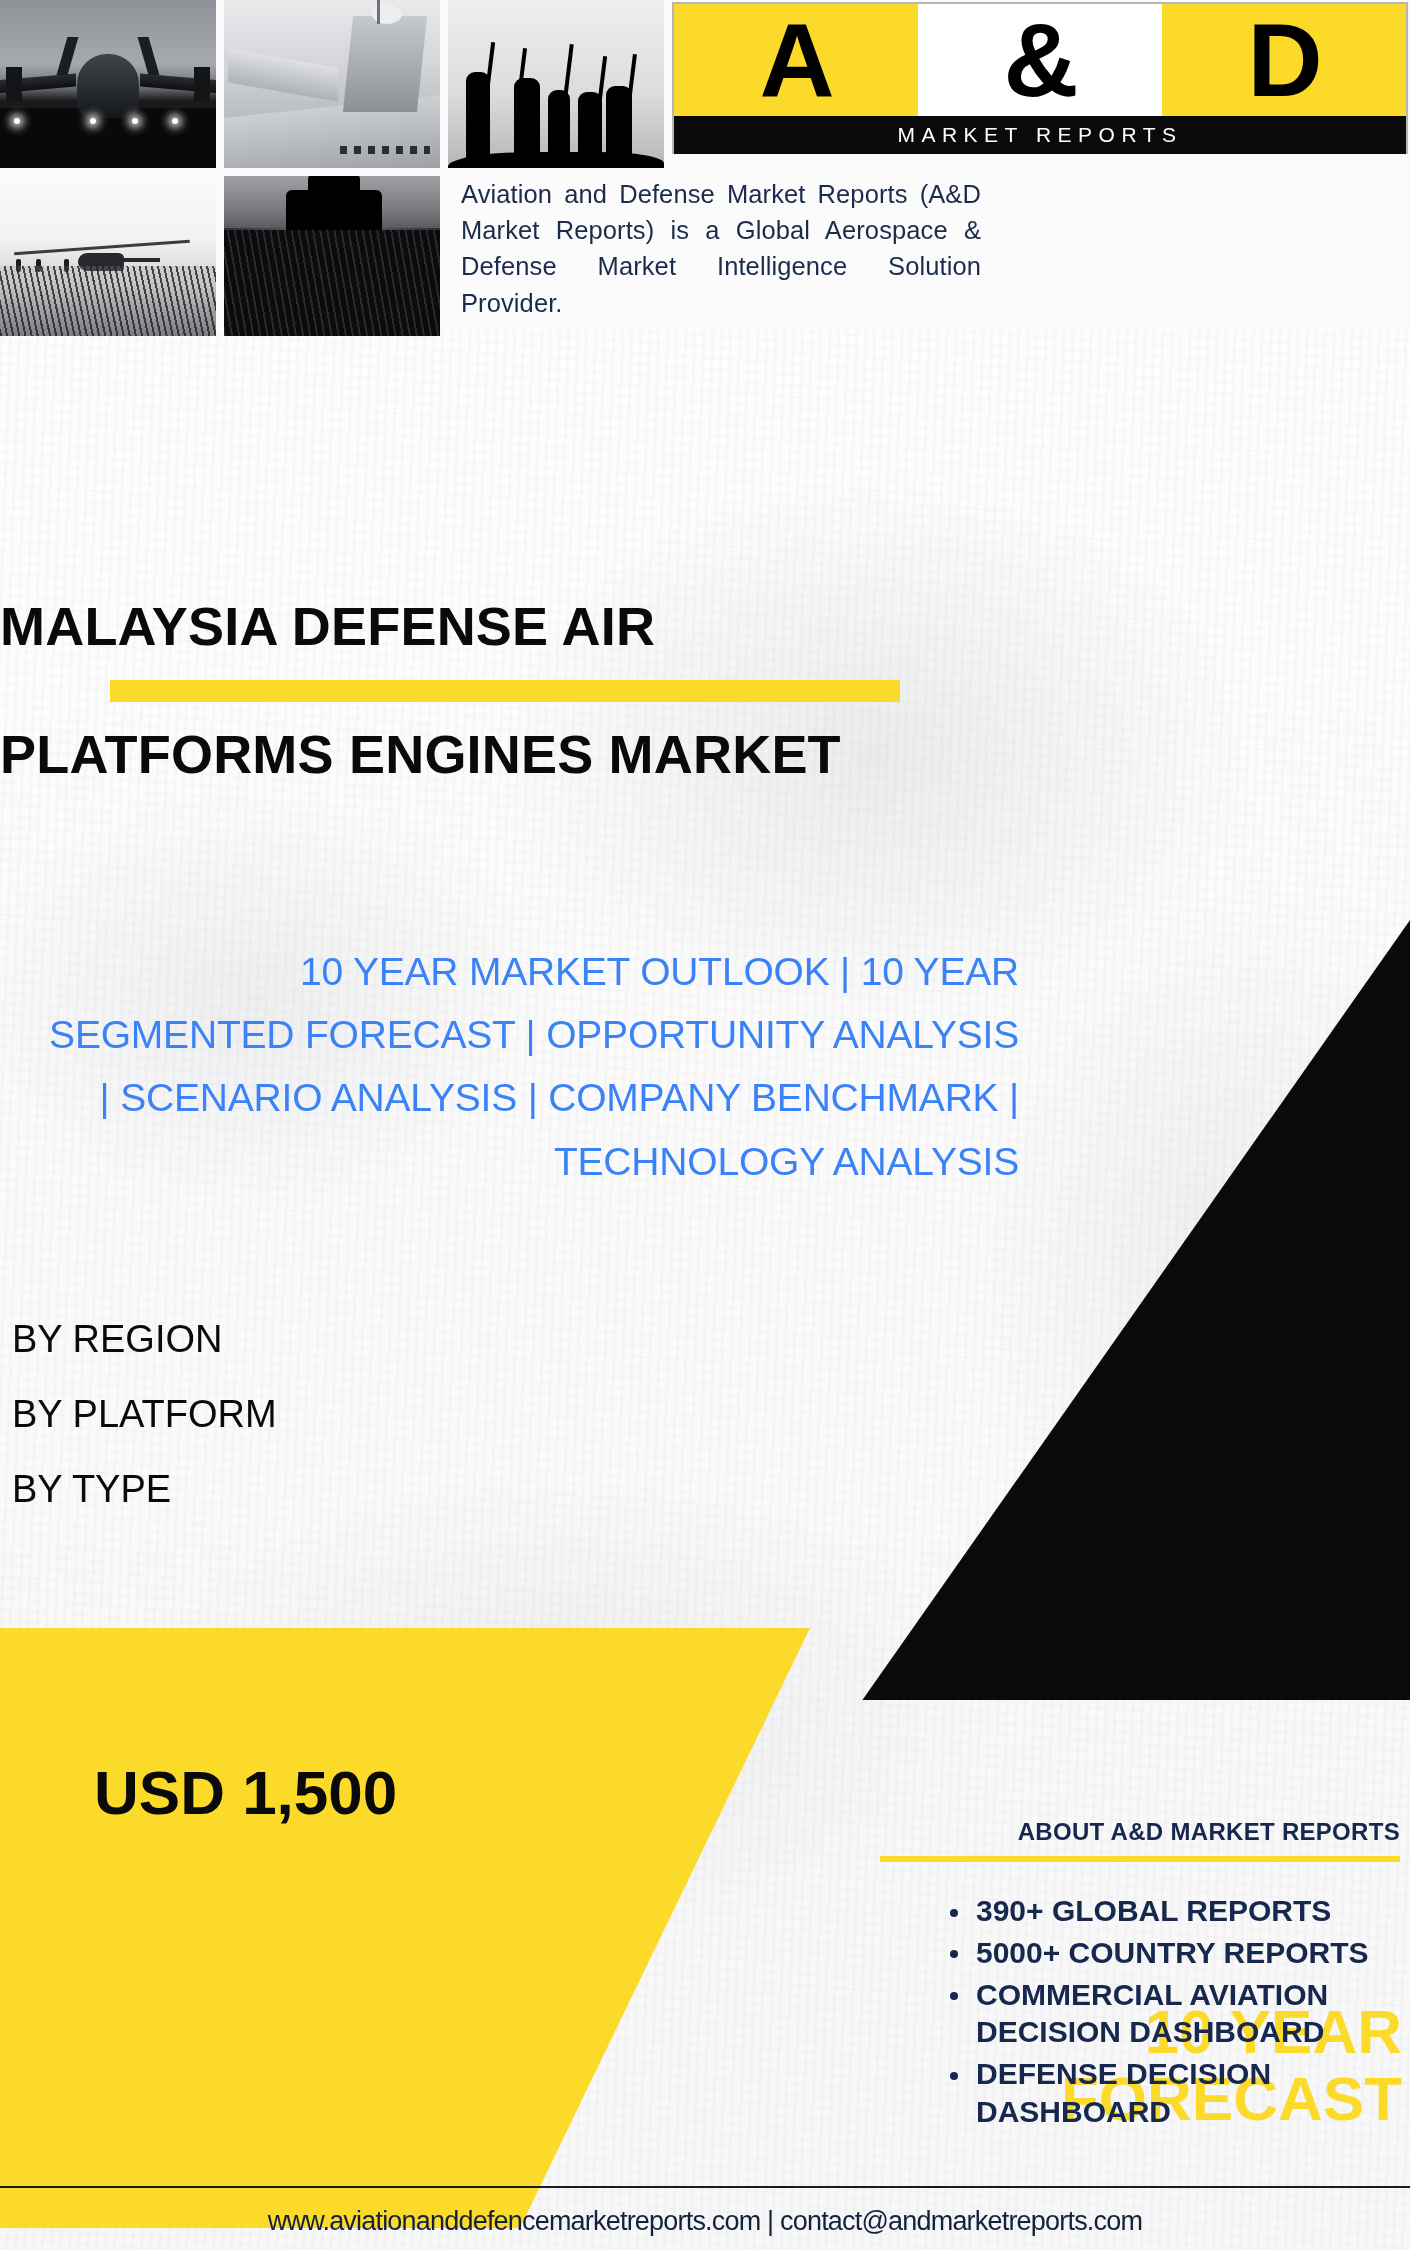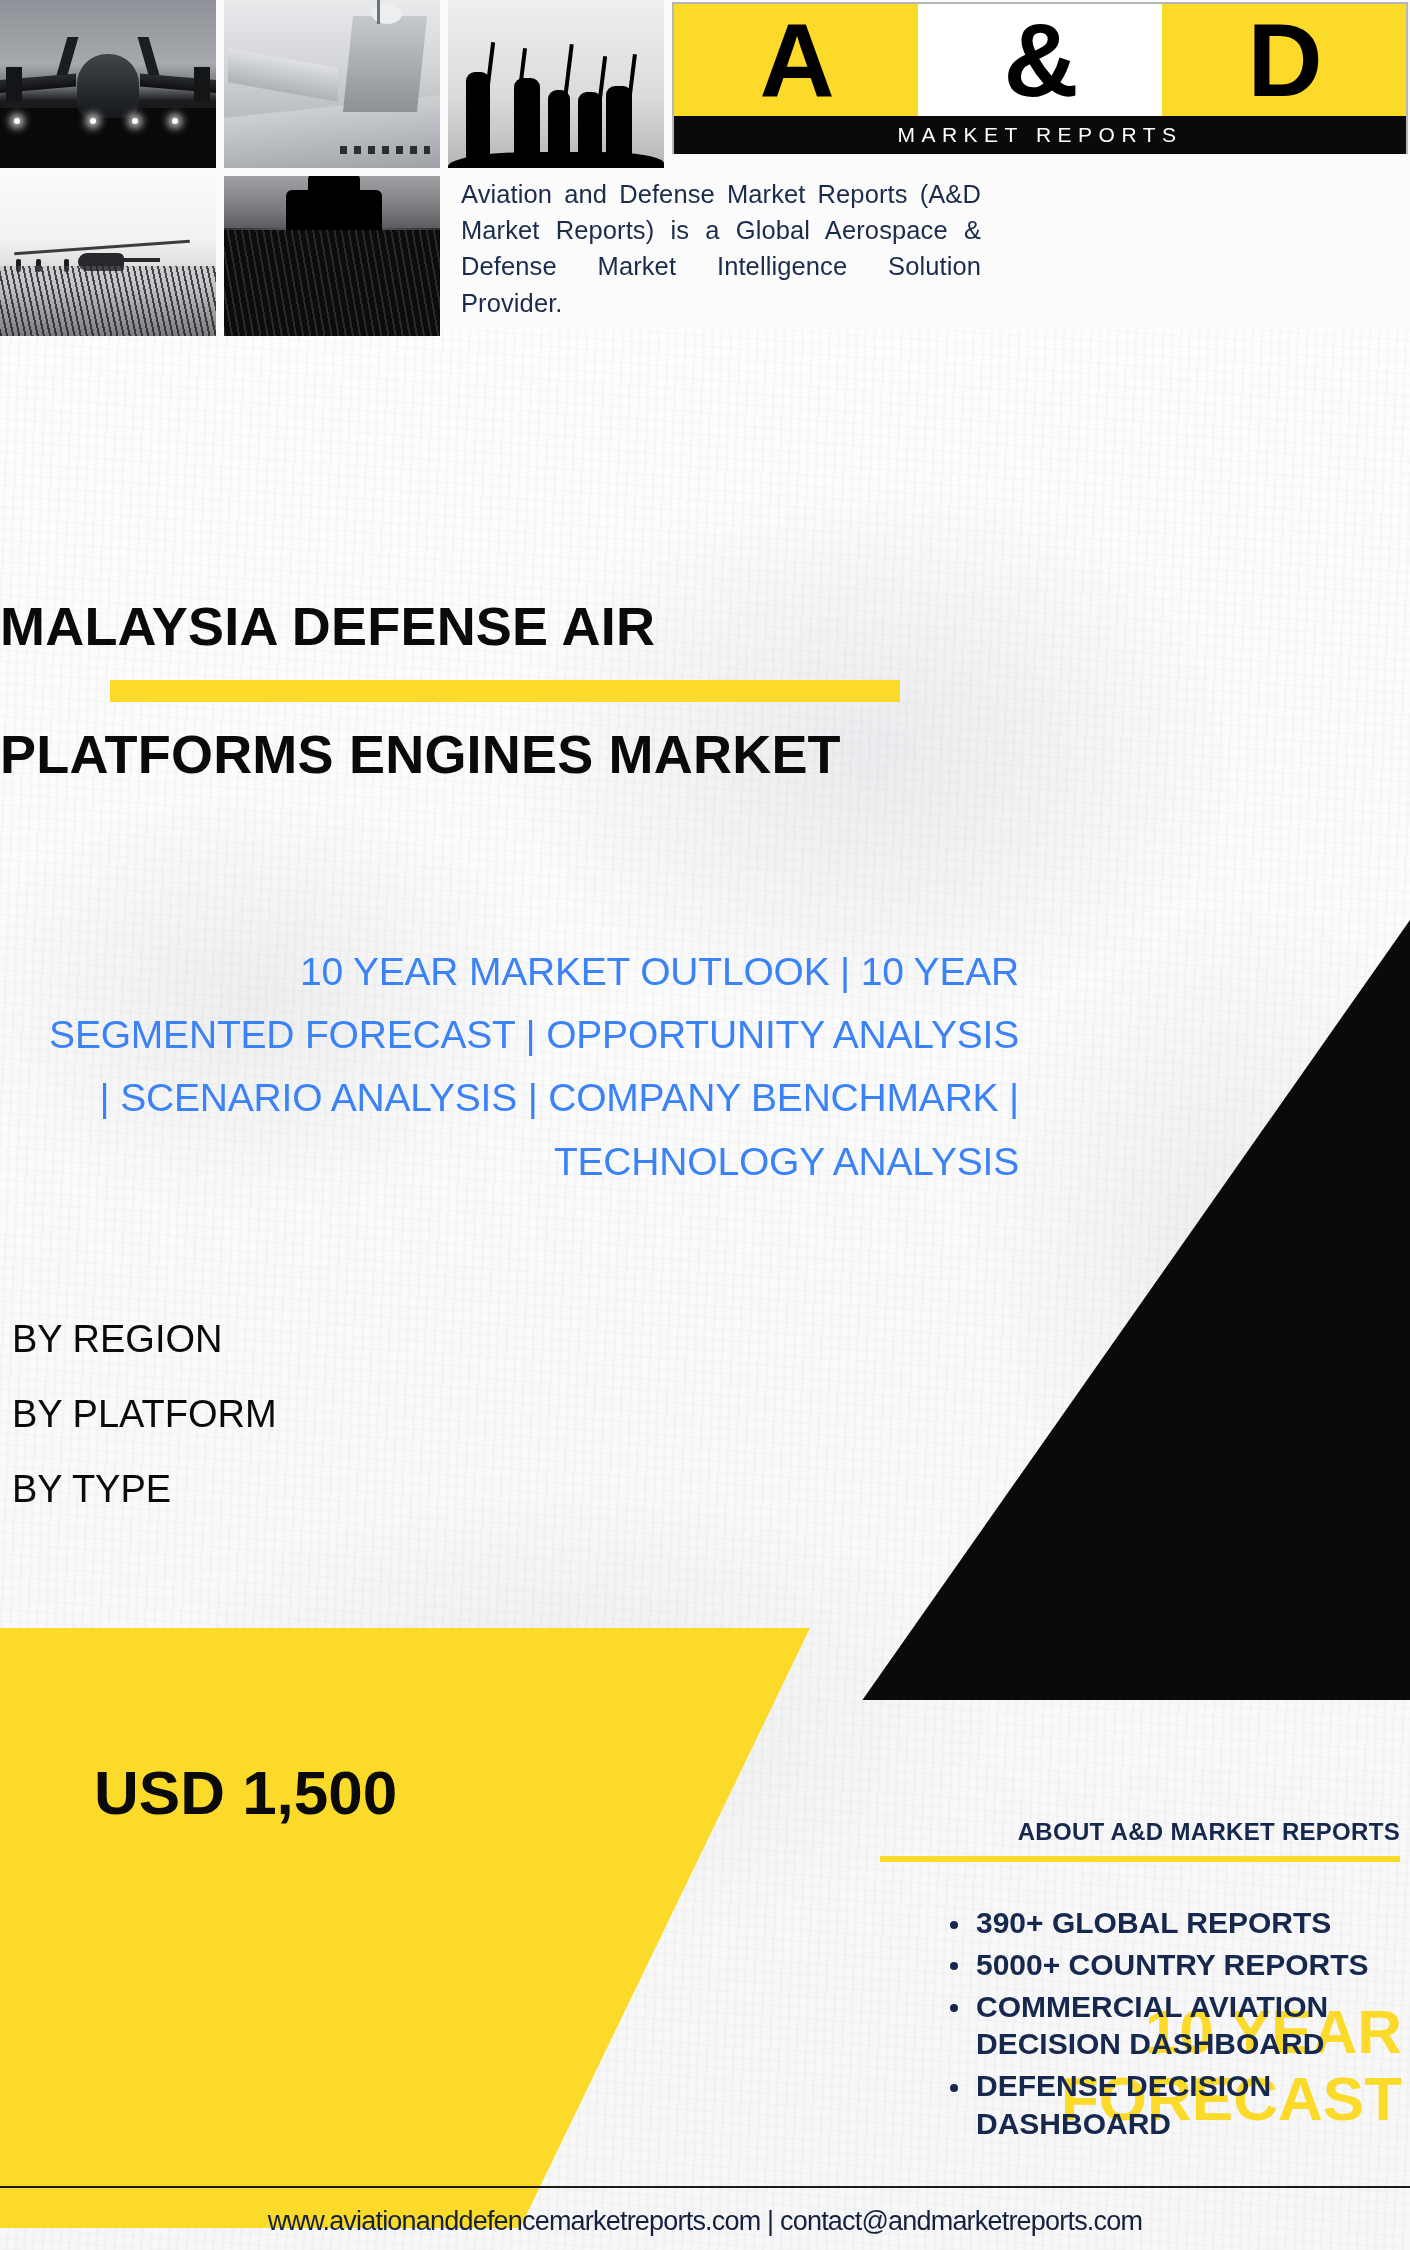--- a/index.html
+++ b/index.html
@@ -143,21 +143,21 @@
   
   #yellow-wedge{ position:absolute; left:0; top:1628px; width:1000px; height:600px; z-index:3;
     background:#FCDA29; clip-path:polygon(0 0, 81% 0, 52% 100%, 0 100%); }
   #price{ position:absolute; left:58px; top:1757px; z-index:7;
     font-size:62px; font-weight:700; color:#0a0a0a; letter-spacing:0px;margin-left:36px; }
 
   
   #about{ position:absolute; left:460px; top:1818px; width:940px; z-index:6; }
   #about h2{ color:#16284d; font-size:24px; font-weight:700; text-align:right; letter-spacing:.3px; }
   #about .uline{ height:6px; background:#FCDA29; width:520px; margin:10px 0 0 auto; }
-  #about ul{ list-style:none; margin:42px 0 0 0; }
+  #about ul{ list-style:none; margin:30px 0 0 0; }
   #about li{ position:relative; color:#16284d; font-size:30px; font-weight:700; line-height:1.26;
     padding-left:38px; margin-bottom:4px; text-align:left; width:462px; margin-left:auto; }
   #about li .dot{ position:absolute; left:12px; top:.55em; width:8px; height:8px; border-radius:50%;
     background:#16284d; }
 
   
   #footer-rule{ position:absolute; left:0; top:2186px; width:1410px; height:2px; background:#1b1b1b; z-index:8; }
   #footer{ position:absolute; left:0; top:2192px; width:1410px; height:58px; z-index:8;
     display:flex; align-items:center; justify-content:center;
     color:#14213d; font-size:27px; letter-spacing:-.8px; font-weight:400; }

